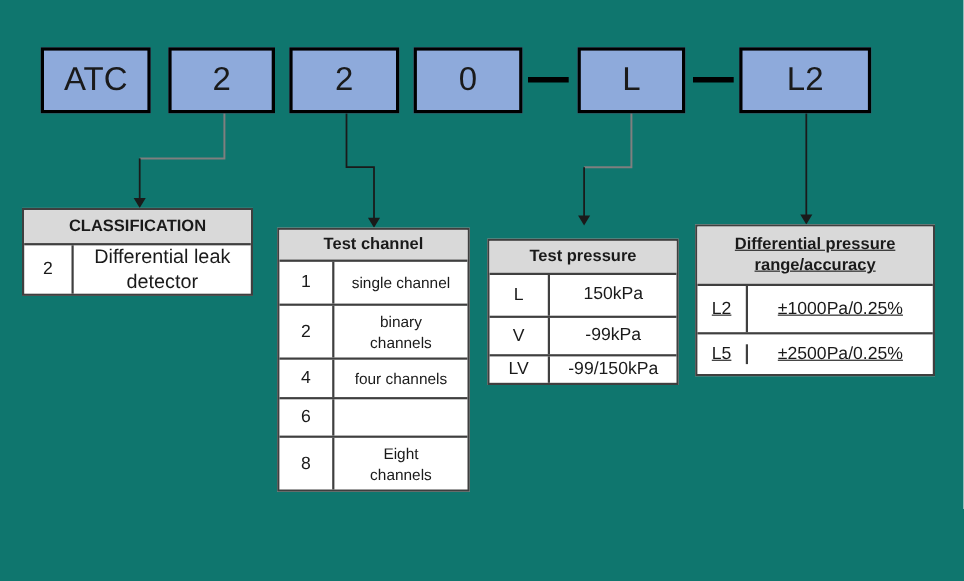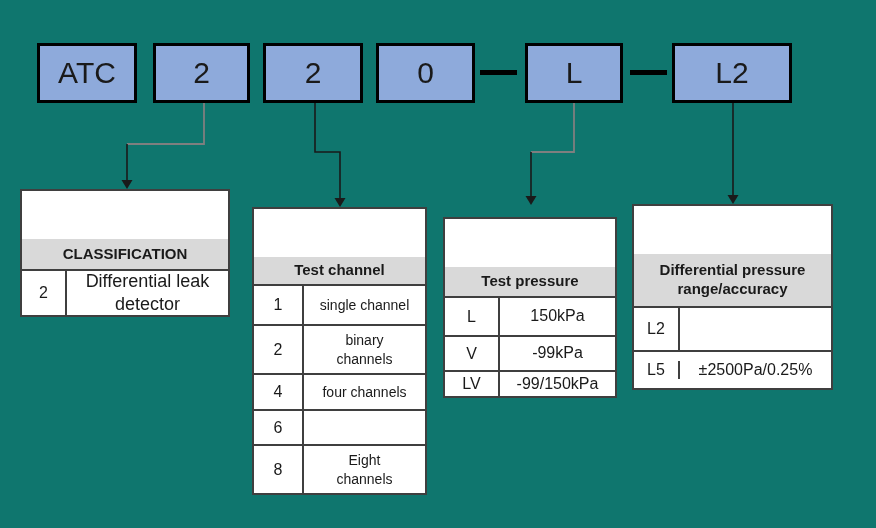--- a/index.html
+++ b/index.html
@@ -61,21 +61,20 @@
     background: var(--header_fill);
     border-bottom: 2px solid var(--table_border);
     display: flex;
     align-items: center;
     justify-content: center;
     text-align: center;
     font-weight: bold;
     font-size: 15px;
     white-space: pre-line;
     line-height: 1.25;
-    margin-top: 48px;
   }
   .tbl-row { display: flex; }
   .tbl-row + .tbl-row { border-top: 2px solid var(--table_border); }
   .tbl-key {
     border-right: 2px solid var(--table_border);
     display: flex;
     align-items: center;
     justify-content: center;
     font-size: 16px;
   }
@@ -183,25 +182,26 @@
     <div class="tbl-row" style="height:35px;">
       <div class="tbl-key" style="width:55px;">V</div>
       <div class="tbl-val big">-99kPa</div>
     </div>
     <div class="tbl-row" style="height:26px;">
       <div class="tbl-key" style="width:55px;">LV</div>
       <div class="tbl-val big">-99/150kPa</div>
     </div>
   </div>
 
-  <div class="tbl" style="left:632px; top:204px; width:201px;">
+  <div class="tbl" style="left:632px; top:204px; width:218px;text-decoration:underline;">
     <div class="tbl-header" style="height:54px;">Differential pressure
 range/accuracy</div>
     <div class="tbl-row" style="height:42px;">
       <div class="tbl-key" style="width:46px;">L2</div>
+      <div class="tbl-val big">±1000Pa/0.25%</div>
     </div>
     <div class="tbl-row" style="height:38px;align-items:center;">
       <div class="tbl-key" style="width:46px;">L5</div>
       <div class="tbl-val big">±2500Pa/0.25%</div>
     </div>
   </div>
 
 </div>
 
 </body></html>

